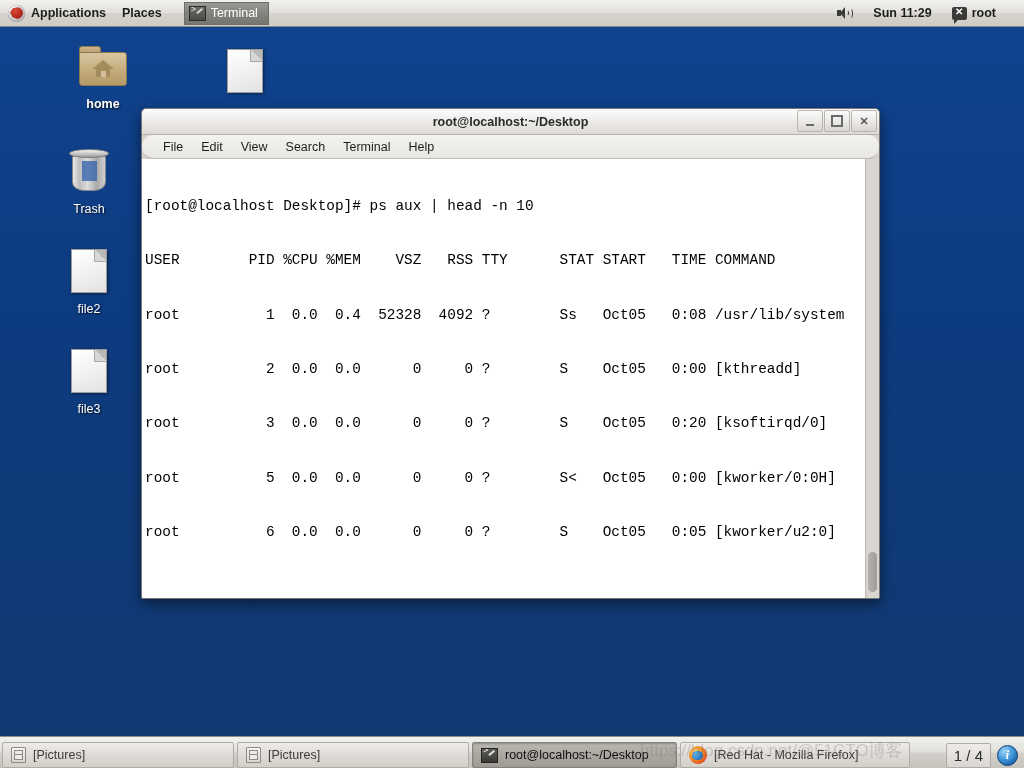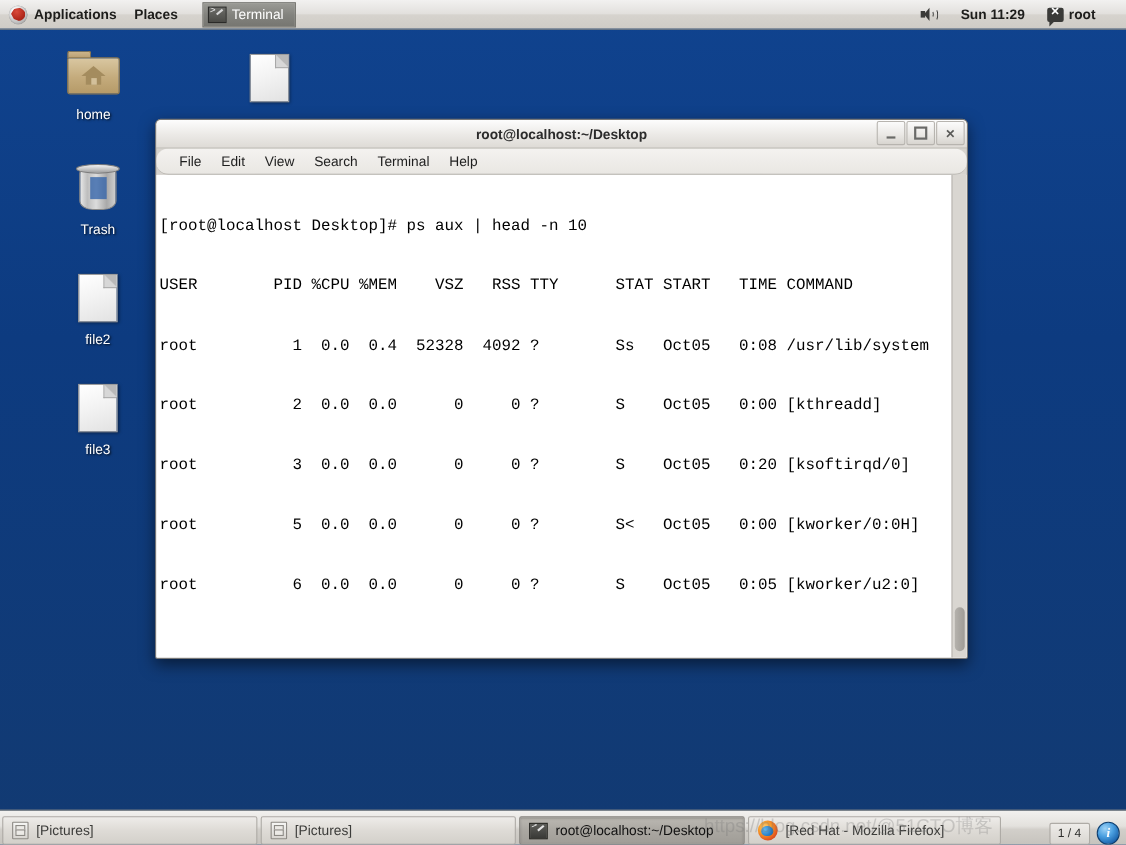--- a/index.html
+++ b/index.html
@@ -329,21 +329,21 @@
   .ff-icon::after {
     content: ""; position: absolute; left: 3px; top: 5px;
     width: 11px; height: 9px; border-radius: 50% 50% 45% 45%;
     background: radial-gradient(circle at 30% 35%, #63b7ee 0%, #2a7fc6 60%, #1a5b96 100%);
   }
   #taskbar-right {
     margin-left: auto; display: flex; align-items: center; gap: 6px;
     padding-right: 4px;
   }
   #workspace-switcher {
-    font-size: 11px; color: #2e2e2c;
+    font-size: 15px; color: #2e2e2c;
     padding: 3px 7px; border: 1px solid #aeaba6; border-radius: 2px;
     background: linear-gradient(180deg,#eeece9,#d9d6d1);
     cursor: default;
   }
   #show-desktop-icon {
     width: 21px; height: 21px; border-radius: 50%;
     background: radial-gradient(circle at 35% 28%, #9fd3f7 0%, #4a9fe0 40%, #1d67b0 75%, #12487e 100%);
     border: 1px solid #0e3f71;
     color: #ffffff; font-size: 12px; font-weight: bold; font-style: italic;
     display: flex; align-items: center; justify-content: center;
@@ -388,21 +388,21 @@
     <div class="panel-item">
       <span>Sun 11:29</span>
     </div>
     <div class="panel-item">
       <span class="user-icon"></span>
       <span>root</span>
     </div>
   </div>
 </div>
 
-<div class="desk-icon" style="left:42px; top:42px;">
+<div class="desk-icon" style="left:60px; top:42px;font-weight:bold;">
   <div class="glyph">
     <div class="folder-icon">
       <div class="tab"></div>
       <div class="body"></div>
       <div class="house">
           <div class="roof"></div>
           <div class="wall"></div>
           <div class="door"></div>
         </div>
     </div>

